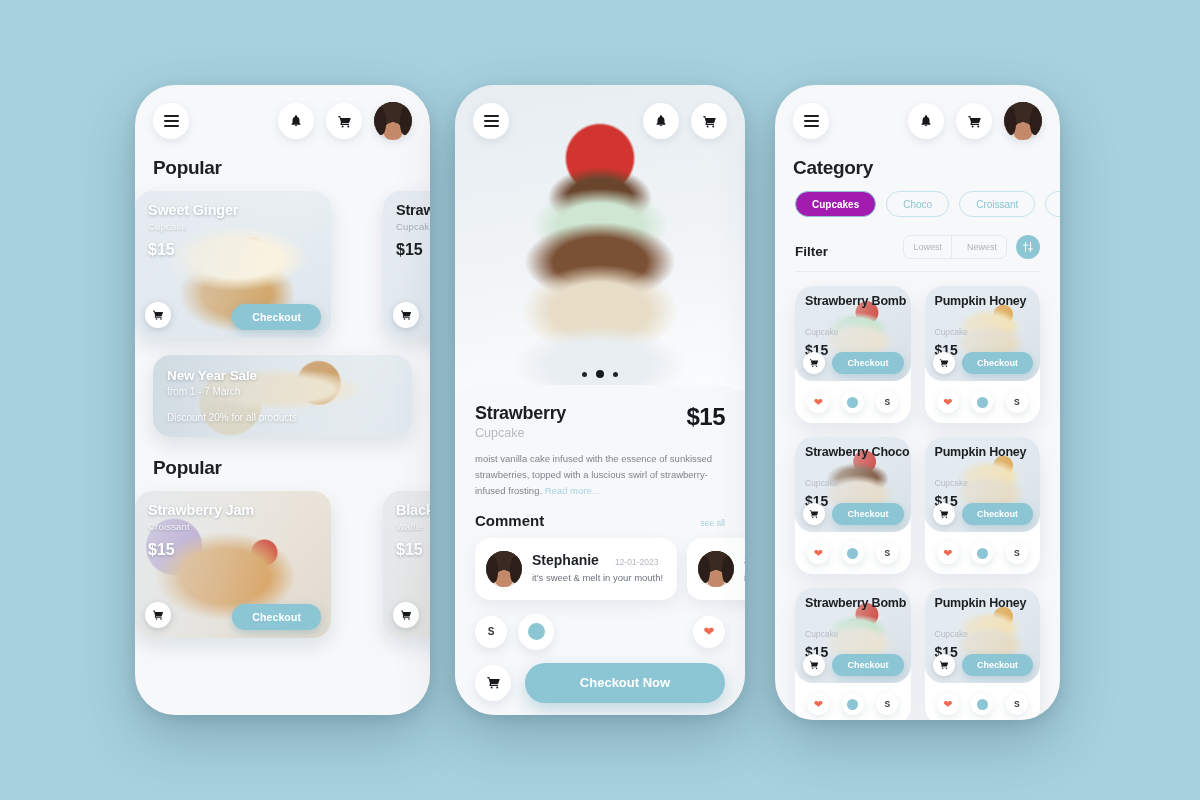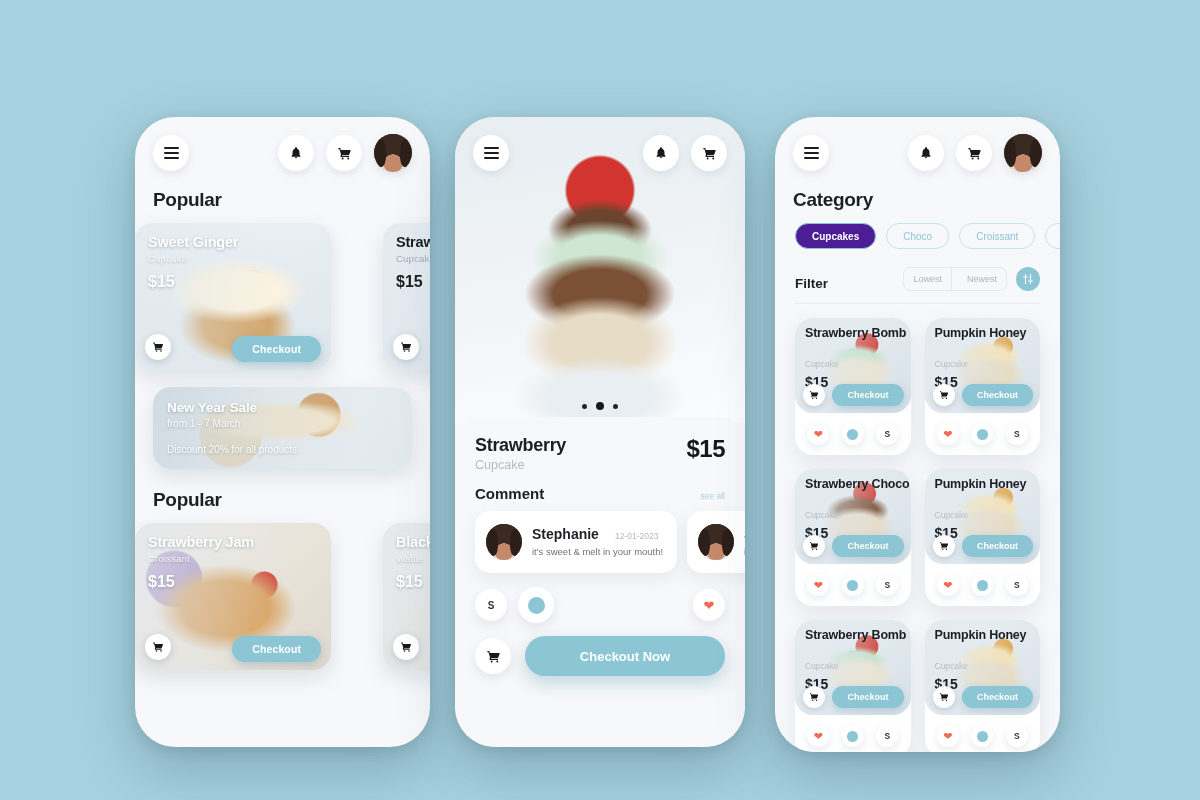--- a/index.html
+++ b/index.html
@@ -12,21 +12,20 @@
 
   .stage { position: absolute; inset: 0; }
 
   
   .phone {
     position: absolute;
     border-radius: 40px;
     background: #f7f8fa;
     overflow: hidden;
     box-shadow: 0 22px 55px rgba(40,70,85,.28), 0 4px 14px rgba(40,70,85,.14);
-    margin-top: 32px;
   }
   #phone1 { left: 135px; top: 85px;  width: 295px; height: 630px; }
   #phone2 { left: 455px; top: 85px;  width: 290px; height: 630px; }
   #phone3 { left: 775px; top: 85px;  width: 285px; height: 635px; }
 
   
   .hdr {
     display: flex; align-items: center;
     padding: 0 18px; height: 72px;
     position: relative; z-index: 5;
@@ -240,21 +239,21 @@
   }
 
   
   .chips { display: flex; gap: 10px; padding-left: 20px; }
   .chip {
     flex: 0 0 auto; height: 26px; padding: 0 16px;
     border-radius: 14px; border: 1px solid #c6e3ea;
     display: flex; align-items: center;
     font-size: 10px; color: #8cc5d3; white-space: nowrap;
   }
-  .chip.on { background: #4c1d95; border-color: #8cc5d3; color: #fff; font-weight: 600; text-align: right; }
+  .chip.on { background: #a21caf; border-color: #8cc5d3; color: #fff; font-weight: 600; text-align: right; }
 
   .filt-row {
     display: flex; align-items: flex-end;
     padding: 0 20px; margin-top: 18px;
   }
   .filt-lbl { font-size: 13.5px; font-weight: 700; color: #1b1e22; }
   .seg {
     margin-left: auto; height: 24px; display: flex; align-items: center;
     border: 1px solid #e6e9ec; border-radius: 7px; overflow: hidden;
   }
@@ -547,20 +546,21 @@
 
     <div class="sheet">
       <div class="d-head">
         <div>
           <div class="d-name">Strawberry</div>
           <div class="d-sub">Cupcake</div>
         </div>
         <div class="d-price">$15</div>
       </div>
 
+      <div class="d-desc"><span>moist vanilla cake infused with the essence of sunkissed strawberries, topped with a luscious swirl of strawberry-infused frosting. </span><span class="more">Read more...</span></div>
 
       <div class="c-head">
         <div class="c-title">Comment</div>
         <div class="c-all">see all</div>
       </div>
 
       <div class="crow">
         <div class="ccard">
           <div class="avatar">
             <div class="face"></div>

